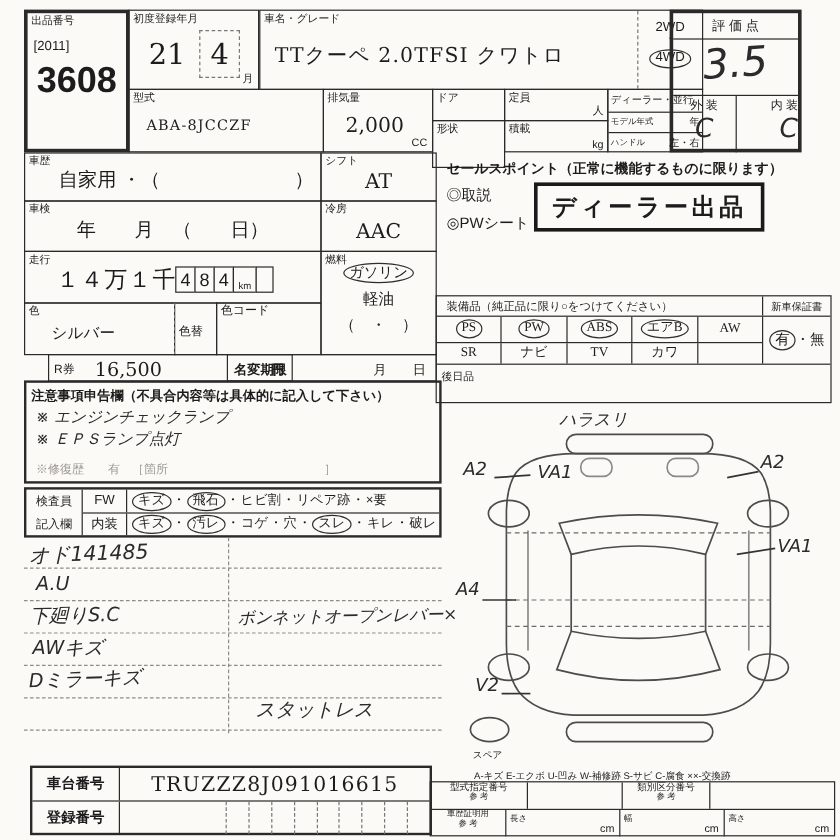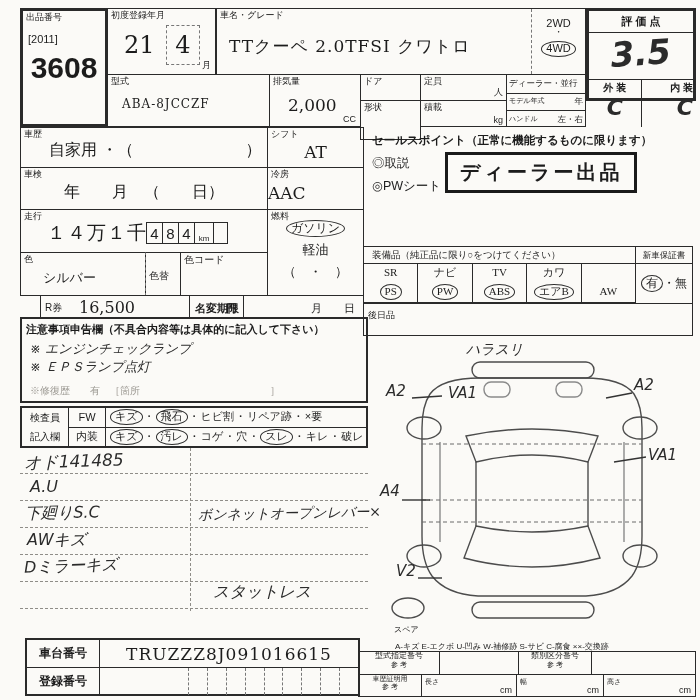--- a/index.html
+++ b/index.html
@@ -45,21 +45,21 @@
   <div class="cell" style="left:216px;top:8px;width:370px;height:67px;">
     <span class="lbl">車名・グレード</span>
     <div class="abs ser" style="left:12px;top:26px;font-size:17px;letter-spacing:1px;">TTクーペ 2.0TFSI クワトロ</div>
     <div class="abs" style="right:0;top:0;width:54px;height:100%;border-left:1px dashed #777;text-align:center;">
       <div style="font-size:11px;margin-top:8px;">2WD</div>
       <div style="font-size:9px;line-height:0.8;">・</div>
       <div style="margin-top:2px;"><span class="circ" style="font-size:11px;">4WD</span></div>
     </div>
   </div>
 
-  <div class="cell thick" style="left:586px;top:8px;width:110px;height:93px;font-weight:bold;">
+  <div class="cell thick" style="left:558px;top:8px;width:110px;height:119px;">
     <div style="border-bottom:1px solid #2a2a2a;text-align:center;font-size:11px;padding:3px 0;">評 価 点</div>
     <div class="hand" style="text-align:center;font-size:34px;height:46px;transform:rotate(-4deg);">3.5</div>
     <div style="display:flex;border-top:1px solid #2a2a2a;height:47px;">
       <div style="flex:1;border-right:1px solid #2a2a2a;text-align:center;">
         <div style="font-size:10px;padding-top:1px;">外 装</div>
         <div class="hand" style="font-size:22px;">C</div>
       </div>
       <div style="flex:1;text-align:right;">
         <div style="font-size:10px;padding-top:1px;">内 装</div>
         <div class="hand" style="font-size:22px;">C</div>
@@ -109,21 +109,21 @@
   <div class="cell" style="left:267px;top:127px;width:97px;height:41px;">
     <span class="lbl">シフト</span>
     <div class="abs ser" style="left:0;right:0;top:14px;text-align:center;font-size:17px;">AT</div>
   </div>
   <div class="cell" style="left:20px;top:167px;width:248px;height:43px;">
     <span class="lbl">車検</span>
     <div class="abs" style="left:0;right:0;top:14px;text-align:center;font-size:16px;">年　　月　（　　日）</div>
   </div>
   <div class="cell" style="left:267px;top:167px;width:97px;height:43px;">
     <span class="lbl">冷房</span>
-    <div class="abs ser" style="left:0;right:0;top:15px;text-align:left;font-size:17px;">AAC</div>
+    <div class="abs ser" style="left:0;right:0;top:15px;text-align:center;font-size:17px;">AAC</div>
   </div>
   <div class="cell" style="left:20px;top:209px;width:248px;height:44px;">
     <span class="lbl">走行</span>
     <div class="abs" style="left:26px;top:10px;display:flex;align-items:center;">
       <span class="ser" style="font-size:19px;letter-spacing:1px;">１４万１千</span>
       <span class="digit-box">4</span>
       <span class="digit-box">8</span>
       <span class="digit-box">4</span>
       <span class="digit-box" style="width:20px;">
           <span style="font-size:8px;align-self:flex-end;">km</span>
@@ -235,52 +235,52 @@
     <div class="abs" style="left:73px;top:19px;border:3px solid #1a1a1a;padding:4px 12px;font-size:20px;font-weight:bold;letter-spacing:3px;background:#fbfaf7;">ディーラー出品</div>
   </div>
 
   <div class="cell" style="left:363px;top:246px;width:330px;height:90px;font-family:Liberation Serif, serif;">
     <div style="display:flex;height:16px;border-bottom:1px solid #2a2a2a;">
       <div style="flex:1;font-size:9.5px;padding:2px 0 0 8px;border-right:1px solid #2a2a2a;">装備品（純正品に限り○をつけてください）</div>
       <div style="width:56px;font-size:8.5px;padding-top:3px;text-align:center;">新車保証書</div>
     </div>
     <div style="display:flex;height:39px;">
       <div style="flex:1;display:flex;flex-direction:column;border-right:1px solid #2a2a2a;">
+        <div style="flex:1.2;display:flex;border-bottom:1px solid #2a2a2a;">
+          <div class="equip-cell">
+              <span data-item="t" class="circ">PS</span>
+            </div>
+            <div class="equip-cell">
+              <span data-item="t" class="circ">PW</span>
+            </div>
+            <div class="equip-cell">
+              <span data-item="t" class="circ">ABS</span>
+            </div>
+            <div class="equip-cell">
+              <span data-item="t" class="circ">エアB</span>
+            </div>
+            <div class="equip-cell">
+              <span data-item="t">AW</span>
+            </div>
+        </div>
         <div style="flex:1;display:flex;">
           <div class="equip-cell">
               <span data-item="t">SR</span>
             </div>
             <div class="equip-cell">
               <span data-item="t">ナビ</span>
             </div>
             <div class="equip-cell">
               <span data-item="t">TV</span>
             </div>
             <div class="equip-cell">
               <span data-item="t">カワ</span>
             </div>
             <div class="equip-cell">
               <span data-item="t"></span>
-            </div>
-        </div>
-        <div style="flex:1.2;display:flex;border-bottom:1px solid #2a2a2a;">
-          <div class="equip-cell">
-              <span data-item="t" class="circ">PS</span>
-            </div>
-            <div class="equip-cell">
-              <span data-item="t" class="circ">PW</span>
-            </div>
-            <div class="equip-cell">
-              <span data-item="t" class="circ">ABS</span>
-            </div>
-            <div class="equip-cell">
-              <span data-item="t" class="circ">エアB</span>
-            </div>
-            <div class="equip-cell">
-              <span data-item="t">AW</span>
             </div>
         </div>
       </div>
       <div style="width:56px;display:flex;align-items:center;justify-content:center;font-size:12px;">
         <span class="circ">有</span>
           <span>・</span>
           <span>無</span>
       </div>
     </div>
     <div style="border-top:1px solid #2a2a2a;height:32px;">

